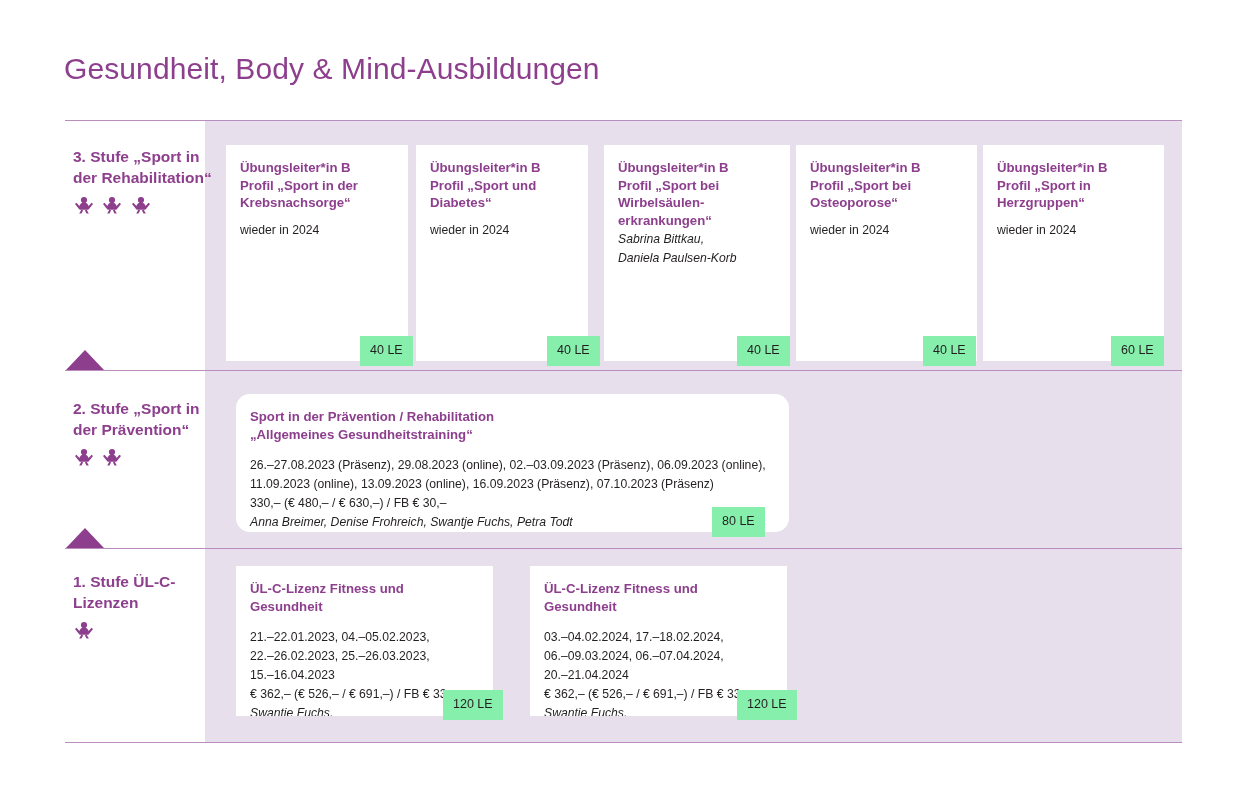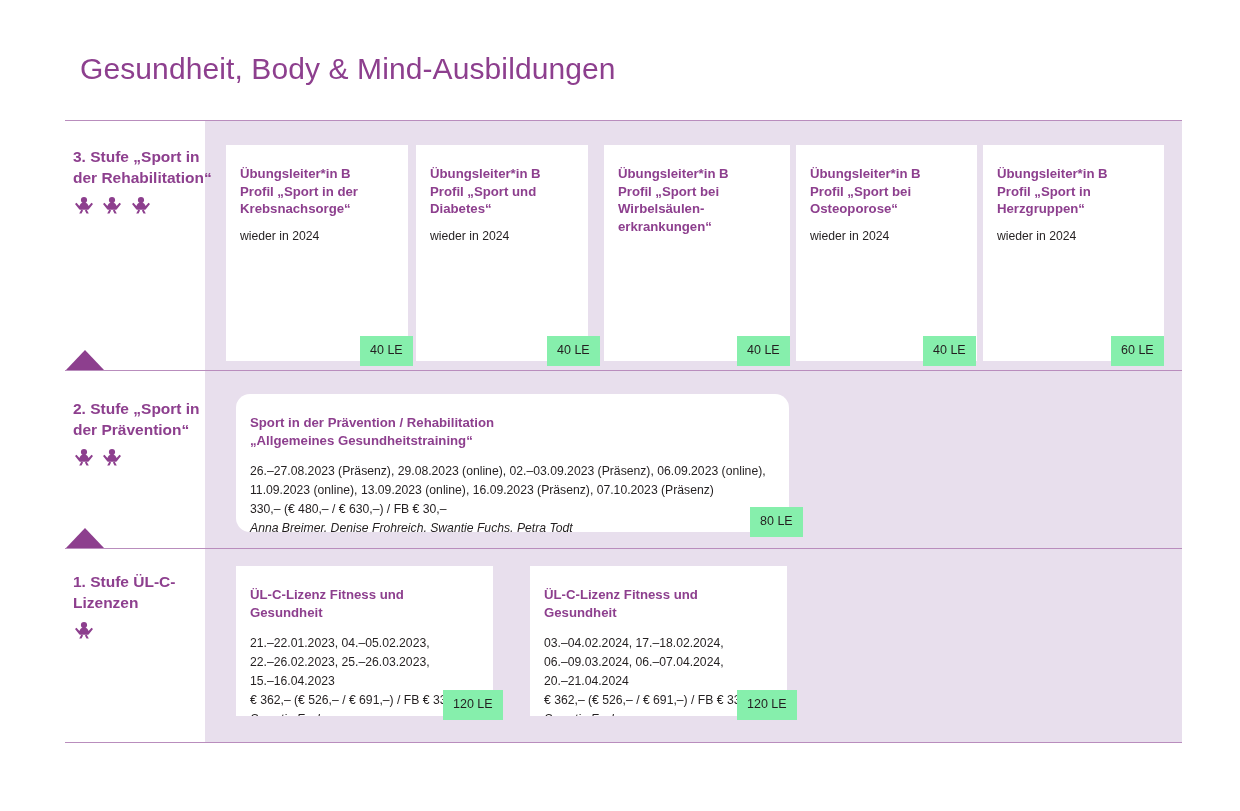--- a/index.html
+++ b/index.html
@@ -10,21 +10,21 @@
     background: #ffffff;
     font-family: "Liberation Sans", sans-serif;
     color: #231f20;
     overflow: hidden;
     position: relative;
   }
 
   
   .page-title {
     position: absolute;
-    left: 80px;
+    left: 64px;
     top: 52px;
     font-size: 30px;
     font-weight: 400;
     color: #8d3f8e;
     letter-spacing: 0.1px;
     white-space: nowrap;
   }
 
   
   .panel {
@@ -78,21 +78,21 @@
     display: block;
     margin-top: 5px;
     line-height: 0;
   }
   .figures svg { display: inline-block; margin-right: 2px; }
 
   
   .card {
     position: absolute;
     background: #ffffff;
-    padding: 20px 14px 0 14px;
+    padding: 14px 14px 0 14px;
     overflow: hidden;
   }
 
   .card-title {
     color: #8d3f8e;
     font-weight: bold;
     font-size: 13.2px;
     line-height: 1.34;
     white-space: pre-line;
   }
@@ -140,21 +140,21 @@
   .c3-5 { left: 983px; top: 145px; width: 181px; height: 216px; }
 
   .b3-1 { left: 360px; top: 336px; }
   .b3-2 { left: 547px; top: 336px; }
   .b3-3 { left: 737px; top: 336px; }
   .b3-4 { left: 923px; top: 336px; }
   .b3-5 { left: 1111px; top: 336px; }
 
   
   .c2-1 { left: 236px; top: 394px; width: 553px; height: 138px; border-radius: 14px; }
-  .b2-1 { left: 750px; top: 507px; }
+  .b2-1 { left: 712px; top: 507px; }
 
   
   .c1-1 { left: 236px; top: 566px; width: 257px; height: 150px; }
   .c1-2 { left: 530px; top: 566px; width: 257px; height: 150px; }
   .b1-1 { left: 443px; top: 690px; }
   .b1-2 { left: 737px; top: 690px; }
 </style>
 </head>
 <body>
 
@@ -249,20 +249,22 @@
 Diabetes“</div>
   <div class="card-note">wieder in 2024</div>
 </div>
 <div class="le-badge b3-2">40 LE</div>
 
 <div class="card c3-3">
   <div class="card-title">Übungsleiter*in B
 Profil „Sport bei
 Wirbelsäulen-
 erkrankungen“</div>
+  <div class="card-people">Sabrina Bittkau,
+Daniela Paulsen-Korb</div>
 </div>
 <div class="le-badge b3-3">40 LE</div>
 
 <div class="card c3-4">
   <div class="card-title">Übungsleiter*in B
 Profil „Sport bei
 Osteoporose“</div>
   <div class="card-note">wieder in 2024</div>
 </div>
 <div class="le-badge b3-4">40 LE</div>

